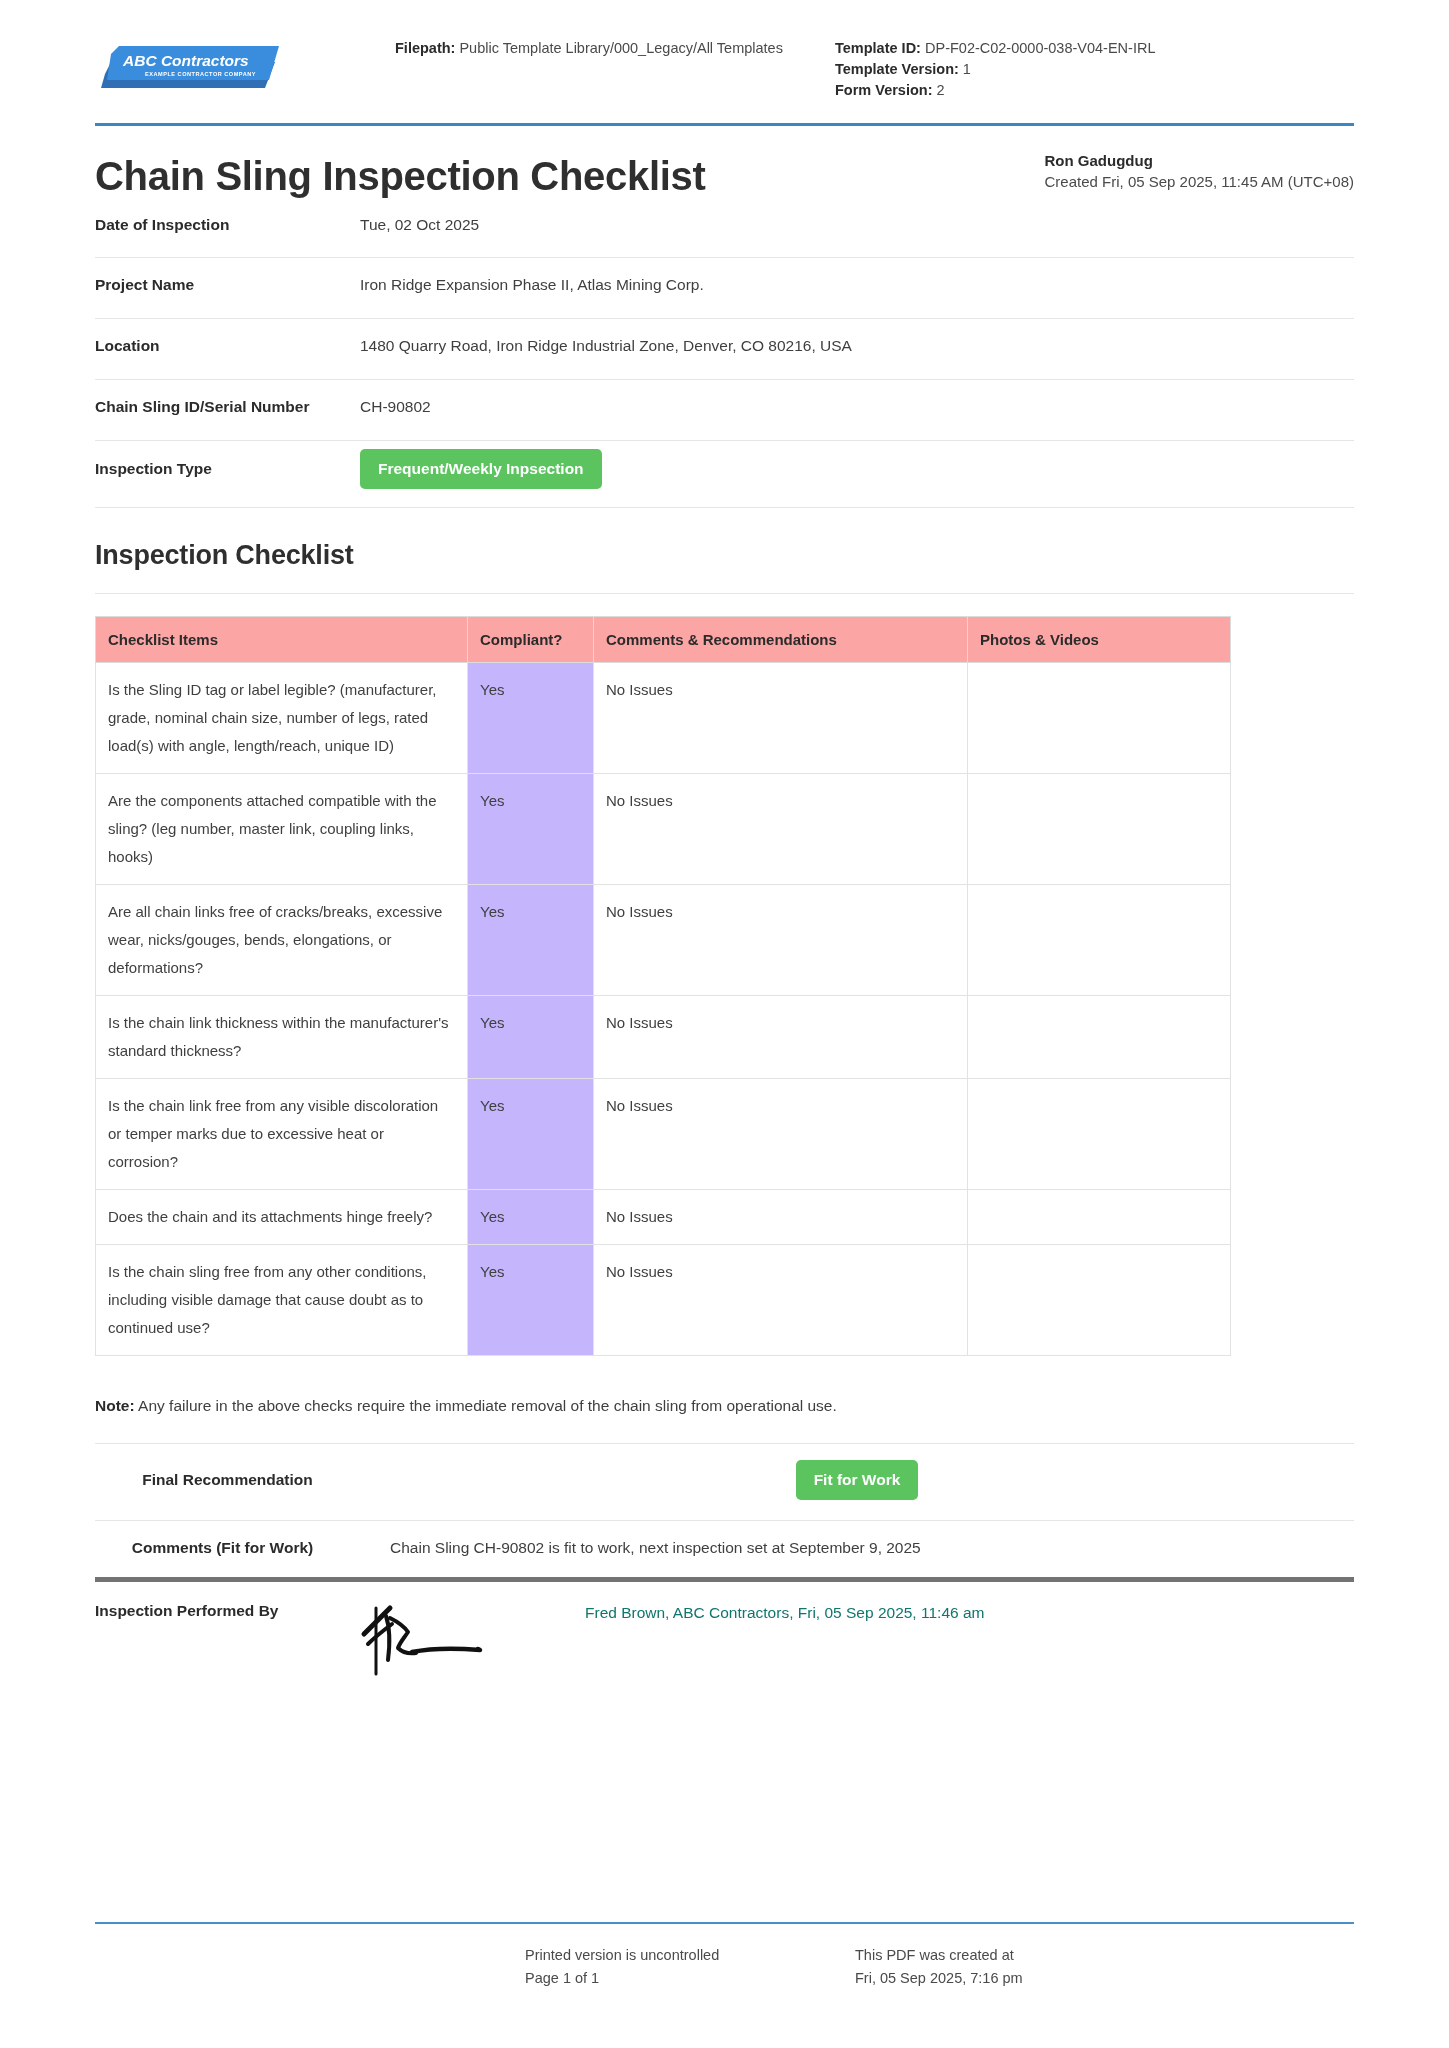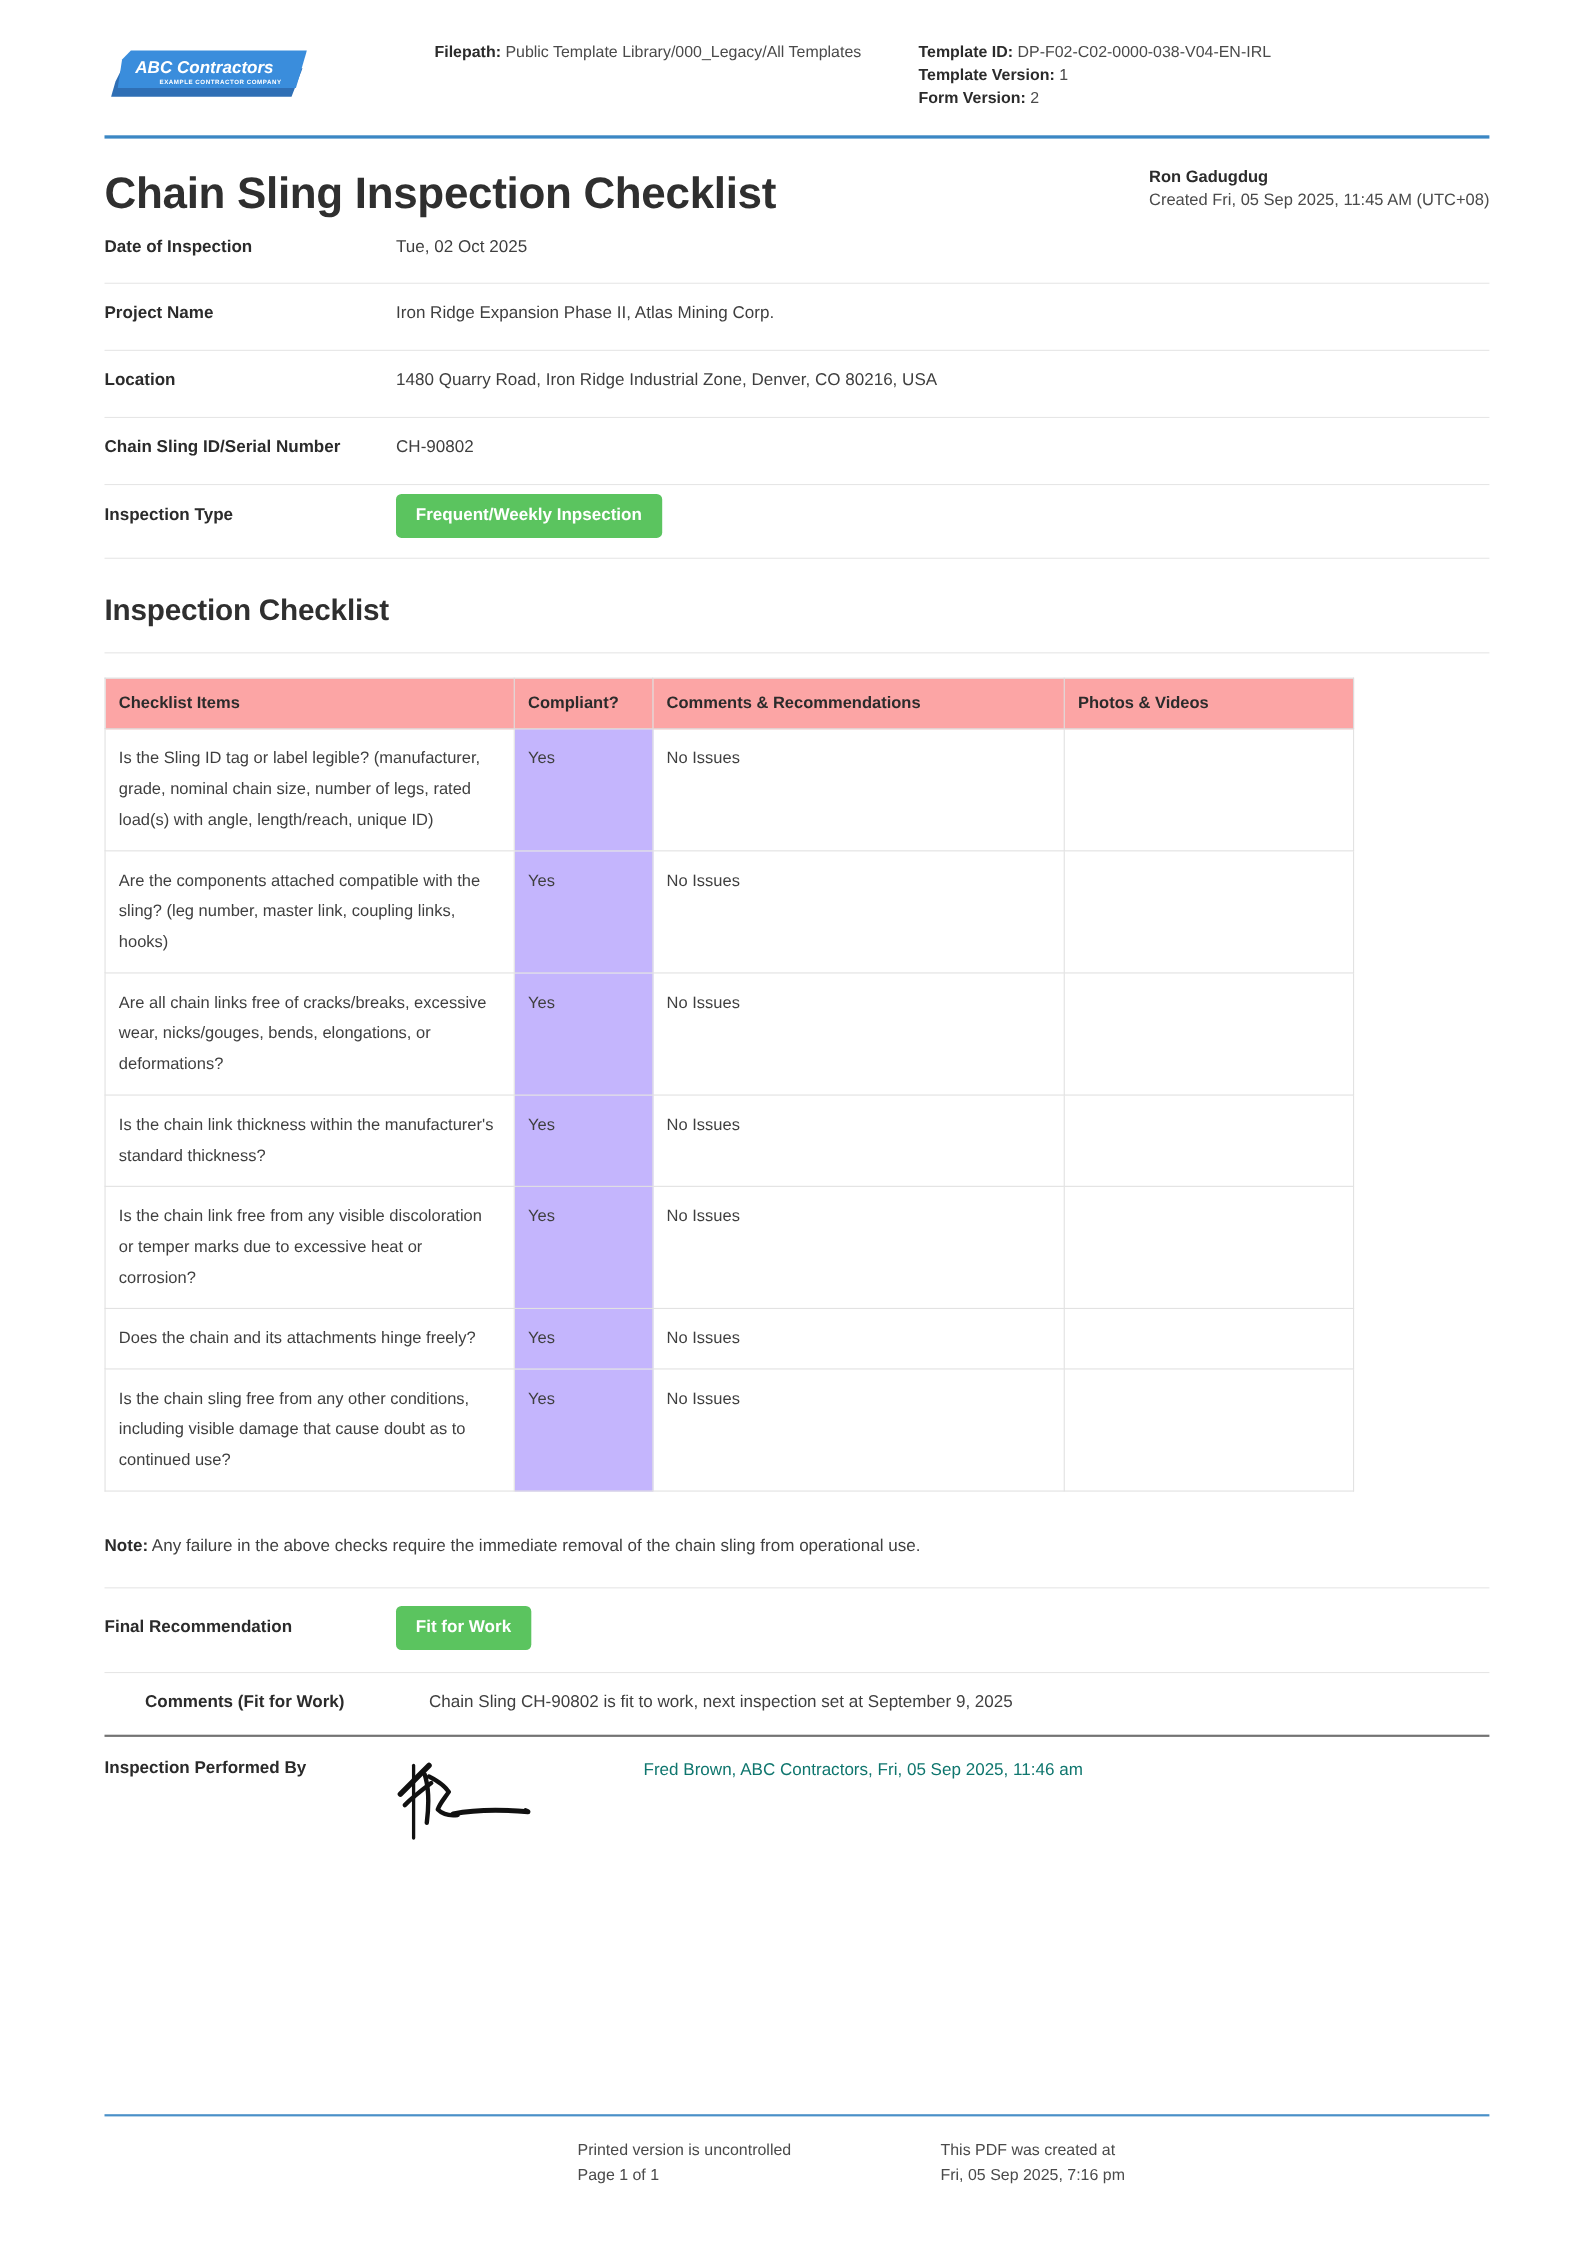--- a/index.html
+++ b/index.html
@@ -188,20 +188,21 @@
   }
   .note b { color: #2b2b2b; font-weight: 700; }
 
   
   .final-wrap { margin-top: 26px; }
   .final-row {
     display: flex;
     align-items: center;
     border-top: 1px solid #e6e6e6;
     padding: 16px 0 20px 0;
+    text-align: center;
   }
   .comments-row {
     display: flex;
     align-items: flex-start;
     border-top: 1px solid #e6e6e6;
     padding: 18px 0 20px 0;
   }
   .comments-label {
     flex: 0 0 265px;
     font-size: 15.5px;
@@ -212,21 +213,21 @@
   }
   .comments-value {
     flex: 1 1 auto;
     font-size: 15.5px;
     color: #3f3f3f;
     padding-left: 30px;
   }
   .signoff-row {
     display: flex;
     align-items: flex-start;
-    border-top: 2px solid #737373;
+    border-top: 5px solid #737373;
     padding: 18px 0 20px 0;
     min-height: 110px;
   }
   .signoff-label {
     flex: 0 0 265px;
     font-size: 15.5px;
     font-weight: 700;
     color: #2b2b2b;
     line-height: 22px;
   }

